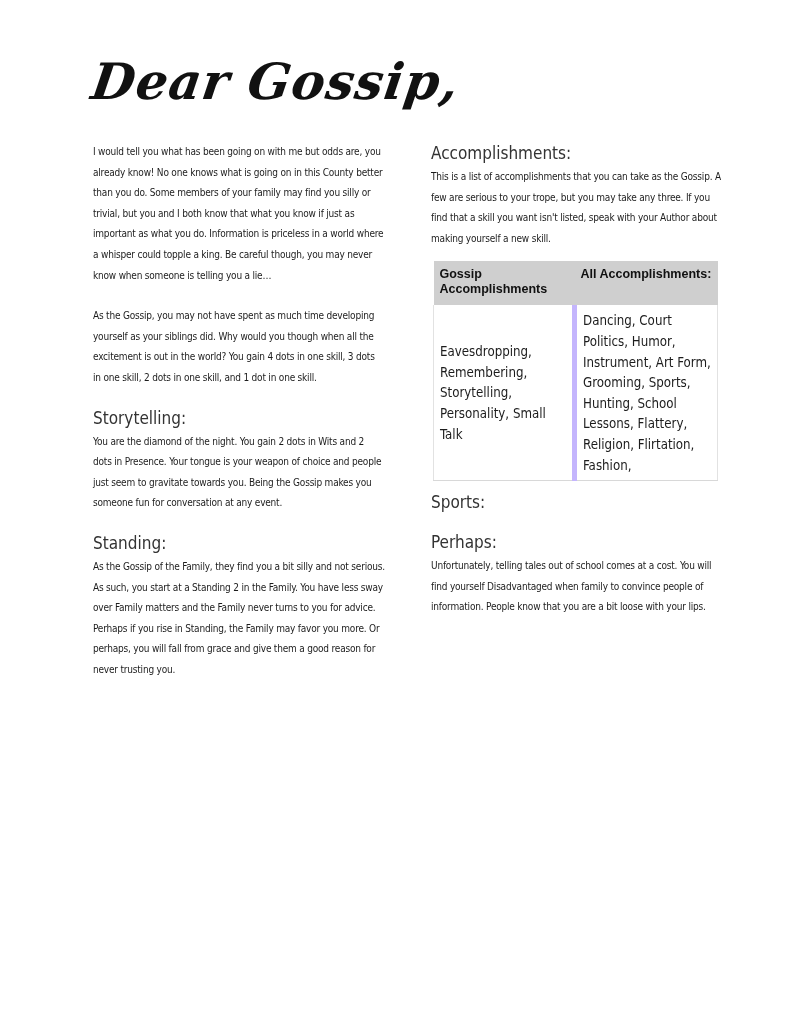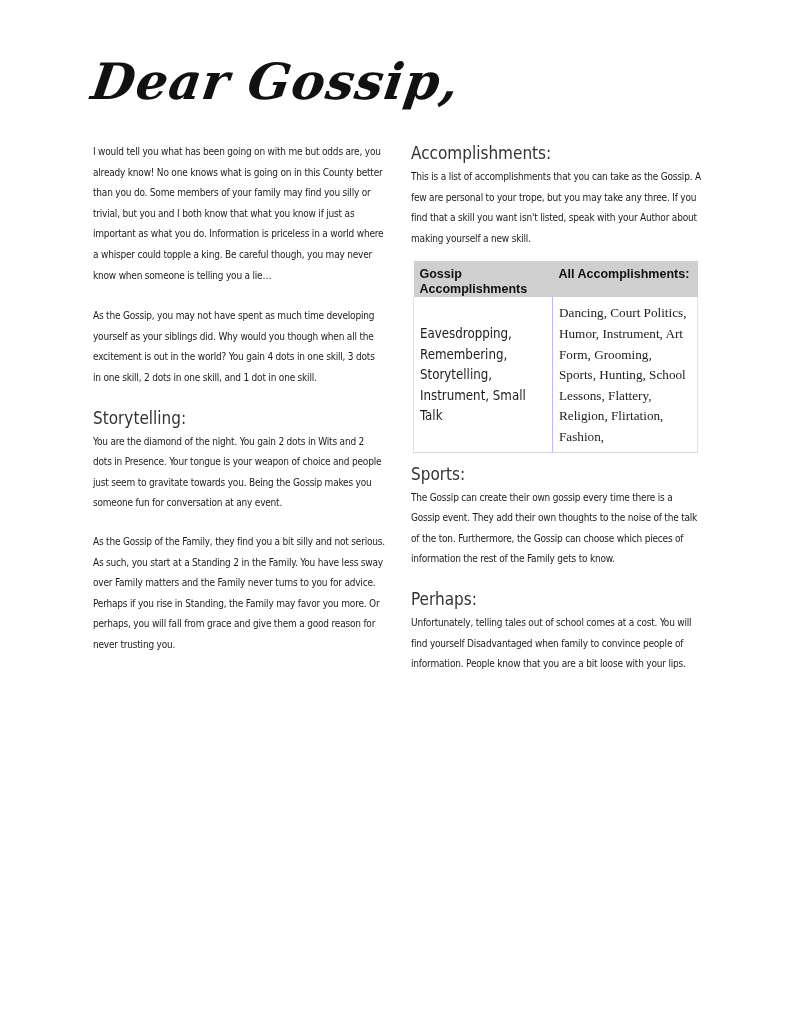--- a/index.html
+++ b/index.html
@@ -11,93 +11,93 @@
     .title {
       position: absolute; left: 92px; top: 52px;
       font-family: "DejaVu Serif", serif;
       font-style: italic; font-weight: bold;
       font-size: 50px; letter-spacing: 1px;
       color: #111; margin: 0;
       transform: skewX(-8deg);
     }
     .col { position: absolute; top: 142px; width: 292px; }
     .col.left { left: 93px; }
-    .col.right { left: 411px; width: 290px; }
+    .col.right { left: 431px; width: 290px; }
     .section { margin: 0 0 18px 0; }
     .heading {
       font-size: 17px; font-weight: normal; color: #333;
       margin: 0 0 3px 0; line-height: 22px;
       font-stretch: condensed;
     }
     .para {
       font-size: 10px; line-height: 20.6px; margin: 0; color: #1c1c1c;
       letter-spacing: -0.2px;
       font-stretch: condensed;
     }
     .left .section.intro { margin-bottom: 20px; }
     table.acc {
       border-collapse: collapse; width: 285px; margin: 12px 0 10px 2px;
       font-size: 13.2px;
     }
     table.acc th {
       background: #cfcfcf; text-align: left; vertical-align: top;
       font-family: "Liberation Sans", sans-serif; font-weight: bold;
-      font-size: 12.5px; line-height: 15px; padding: 6px 6px 0 6px;
+      font-size: 12.5px; line-height: 15px; padding: 6px 6px 8px 6px;
       color: #111;
     }
     table.acc td {
       vertical-align: middle; padding: 6px 6px 4px 6px;
       line-height: 20.6px; color: #1c1c1c;
       border-bottom: 1px solid #d8d8d8;
     }
     table.acc td.c1 { border-left: 1px solid #e2e2e2; width: 126px; }
-    table.acc td.c2 { border-left: 1px solid #c4b5fd; border-right: 1px solid #e2e2e2; font-family: Liberation Serif, serif; }
+    table.acc td.c2 { border-left: 5px solid #c4b5fd; border-right: 1px solid #e2e2e2; }
     table.acc th.h1 { width: 126px; }
   </style>
 </head>
 <body>
 
 <h1 class="title">Dear Gossip,</h1>
 
 <div class="col left">
   <div class="section intro">
     <p class="para">I would tell you what has been going on with me but odds are, you already know! No one knows what is going on in this County better than you do. Some members of your family may find you silly or trivial, but you and I both know that what you know if just as important as what you do. Information is priceless in a world where a whisper could topple a king. Be careful though, you may never know when someone is telling you a lie…</p>
   </div>
   <div class="section">
     <p class="para">As the Gossip, you may not have spent as much time developing yourself as your siblings did. Why would you though when all the excitement is out in the world? You gain 4 dots in one skill, 3 dots in one skill, 2 dots in one skill, and 1 dot in one skill.</p>
   </div>
   <div class="section">
     <h2 class="heading">Storytelling:</h2>
     <p class="para">You are the diamond of the night. You gain 2 dots in Wits and 2 dots in Presence. Your tongue is your weapon of choice and people just seem to gravitate towards you. Being the Gossip makes you someone fun for conversation at any event.</p>
   </div>
   <div class="section">
+    <h2 class="heading">Standing:</h2>
     <p class="para">As the Gossip of the Family, they find you a bit silly and not serious. As such, you start at a Standing 2 in the Family. You have less sway over Family matters and the Family never turns to you for advice. Perhaps if you rise in Standing, the Family may favor you more. Or perhaps, you will fall from grace and give them a good reason for never trusting you.</p>
   </div>
 </div>
 
 <div class="col right">
   <div class="section" style="margin-bottom:8px;">
     <h2 class="heading">Accomplishments:</h2>
-    <p class="para">This is a list of accomplishments that you can take as the Gossip. A few are personal to your trope, but you may take any three. If you find that a skill you want isn't listed, speak with your Author about making yourself a new skill.</p>
+    <p class="para">This is a list of accomplishments that you can take as the Gossip. A few are serious to your trope, but you may take any three. If you find that a skill you want isn't listed, speak with your Author about making yourself a new skill.</p>
     <table class="acc">
       <thead>
         <tr>
           <th class="h1">Gossip Accomplishments</th>
           <th>All Accomplishments:</th>
         </tr>
       </thead>
       <tbody>
         <tr>
-          <td class="c1">Eavesdropping, Remembering, Storytelling, Instrument, Small Talk</td>
+          <td class="c1">Eavesdropping, Remembering, Storytelling, Personality, Small Talk</td>
           <td class="c2">Dancing, Court Politics, Humor, Instrument, Art Form, Grooming, Sports, Hunting, School Lessons, Flattery, Religion, Flirtation, Fashion,</td>
         </tr>
       </tbody>
     </table>
   </div>
   <div class="section">
     <h2 class="heading">Sports:</h2>
-    <p class="para">The Gossip can create their own gossip every time there is a Gossip event. They add their own thoughts to the noise of the talk of the ton. Furthermore, the Gossip can choose which pieces of information the rest of the Family gets to know.</p>
   </div>
   <div class="section">
     <h2 class="heading">Perhaps:</h2>
     <p class="para">Unfortunately, telling tales out of school comes at a cost. You will find yourself Disadvantaged when family to convince people of information. People know that you are a bit loose with your lips.</p>
   </div>
 </div>
 
 </body></html>

